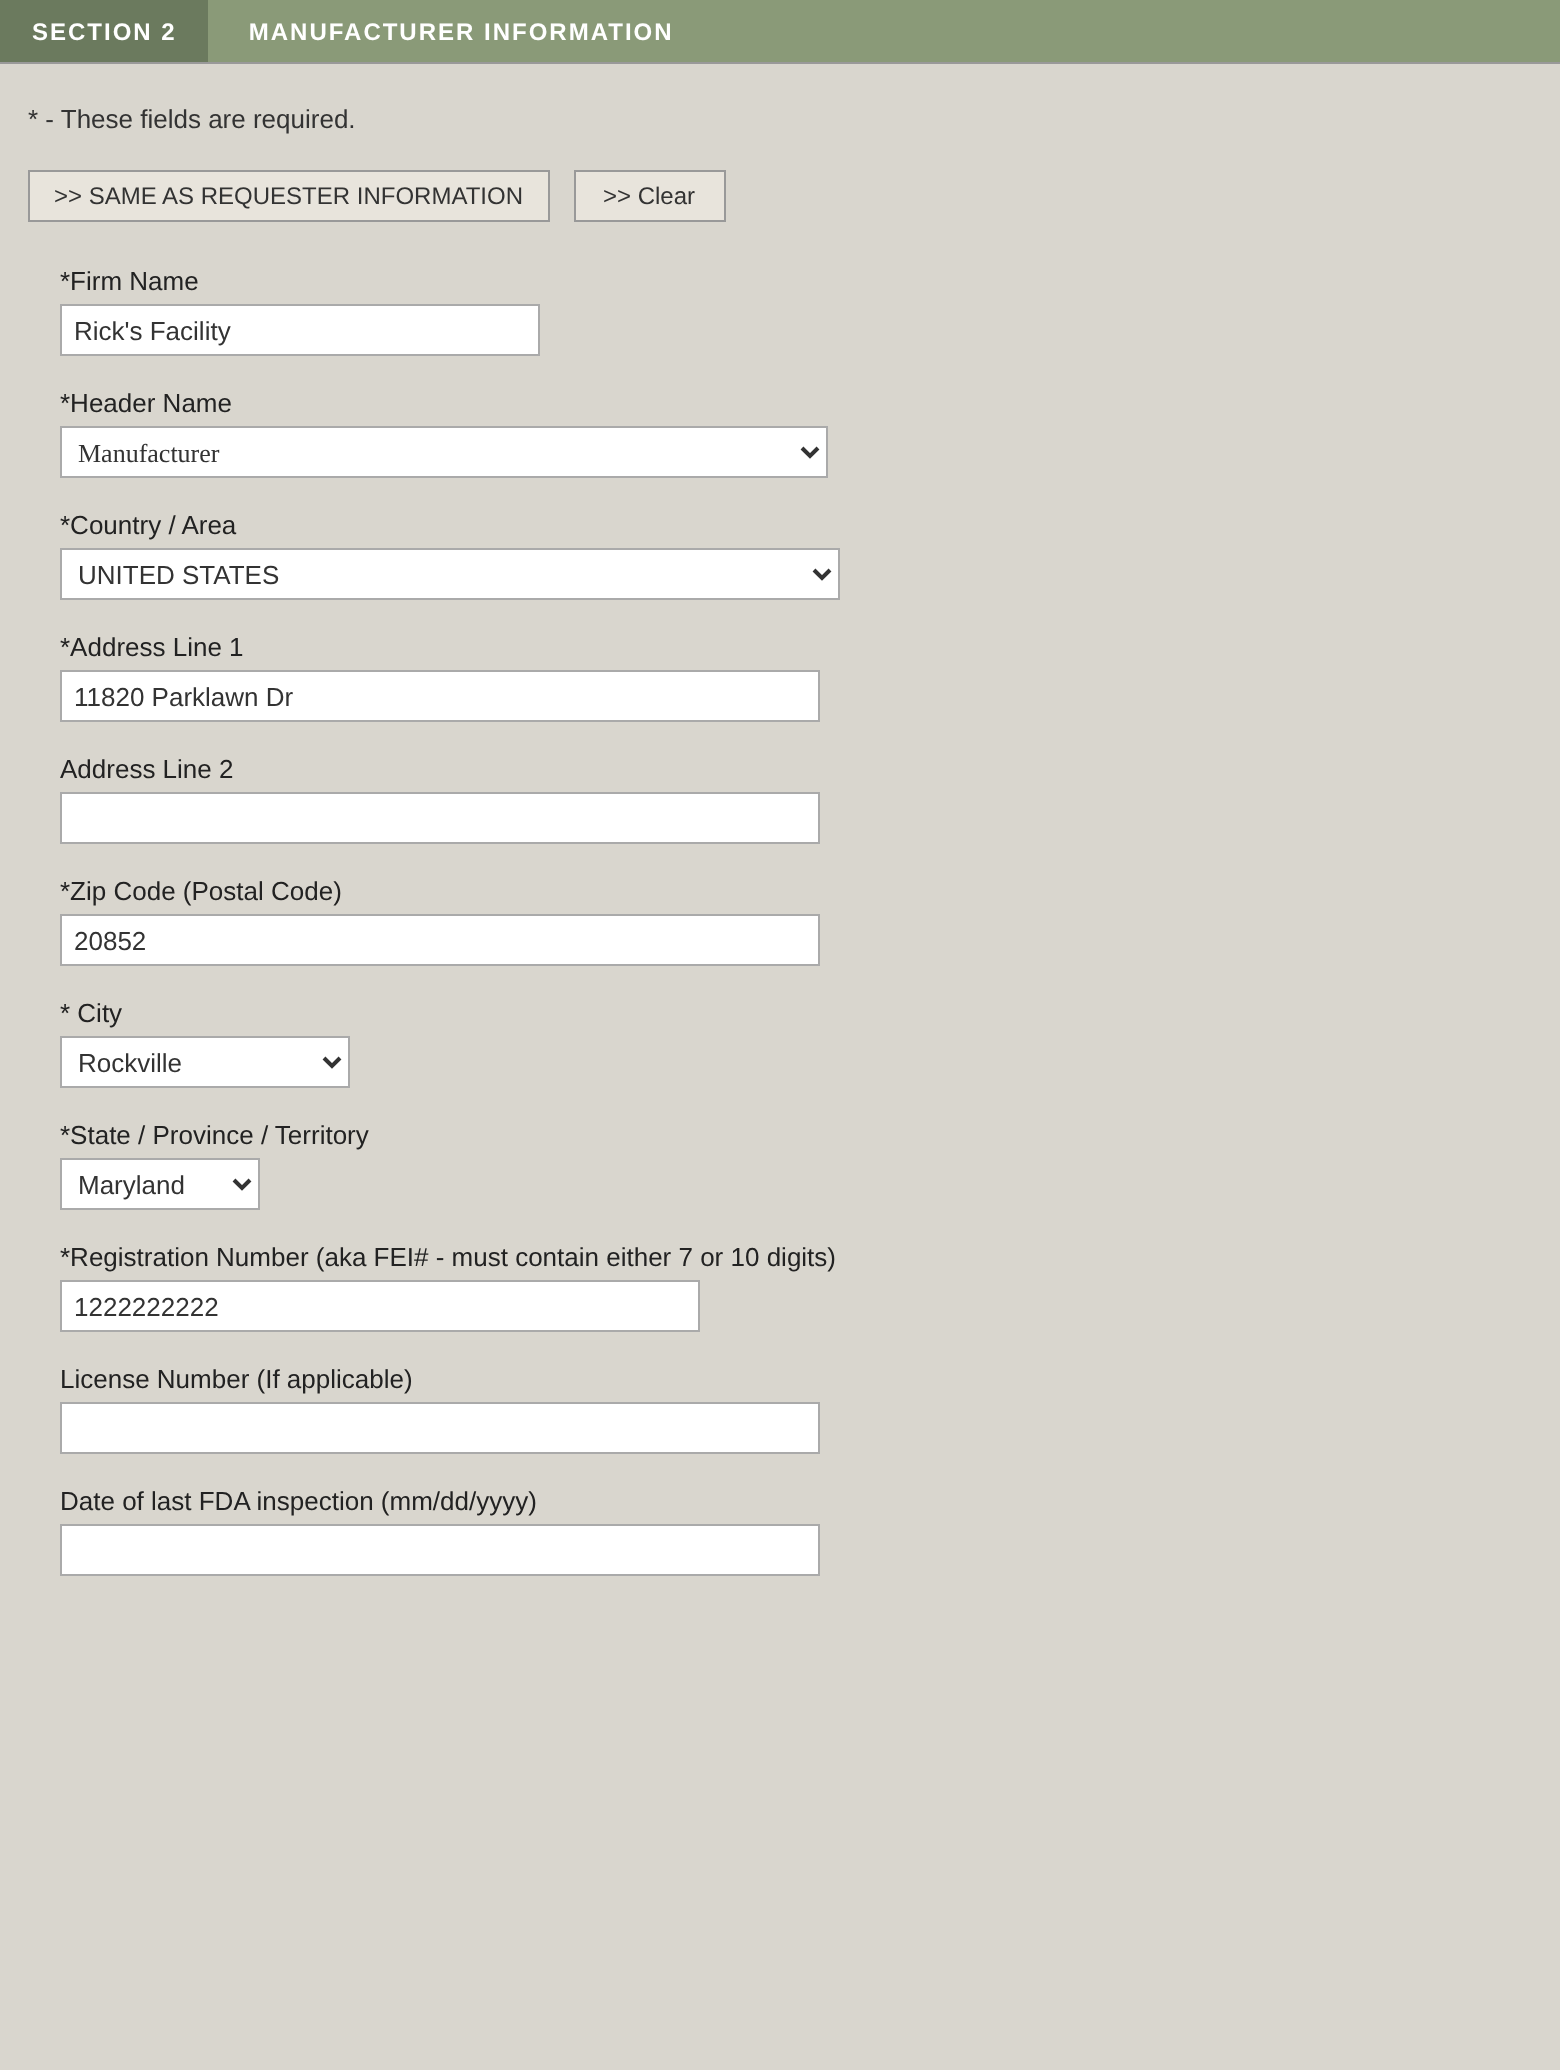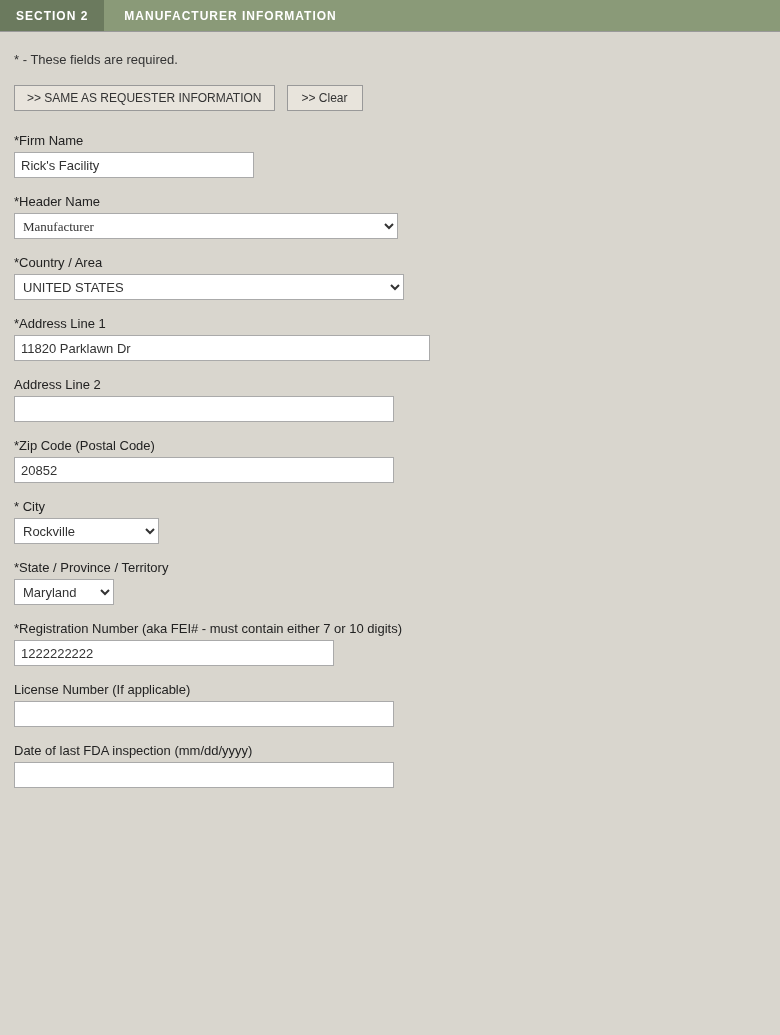--- a/index.html
+++ b/index.html
@@ -85,20 +85,21 @@
       background-color: #e8e4dc;
       border: 1px solid #999;
       padding: 5px 14px;
       font-size: 12px;
       color: #333;
       cursor: pointer;
     }
 
     .form-group {
       margin-bottom: 16px;
+      margin-left: 16px;
     }
 
     .form-label {
       display: block;
       font-size: 13px;
       color: #222;
       margin-bottom: 4px;
     }
 
     .form-input {
@@ -108,21 +109,21 @@
       font-size: 13px;
       color: #333;
       height: 26px;
     }
 
     .input-firm-name {
       width: 240px;
     }
 
     .input-address1 {
-      width: 416px;
+      width: 380px;
     }
 
     .input-address2 {
       width: 380px;
     }
 
     .input-zip {
       width: 380px;
     }
 

